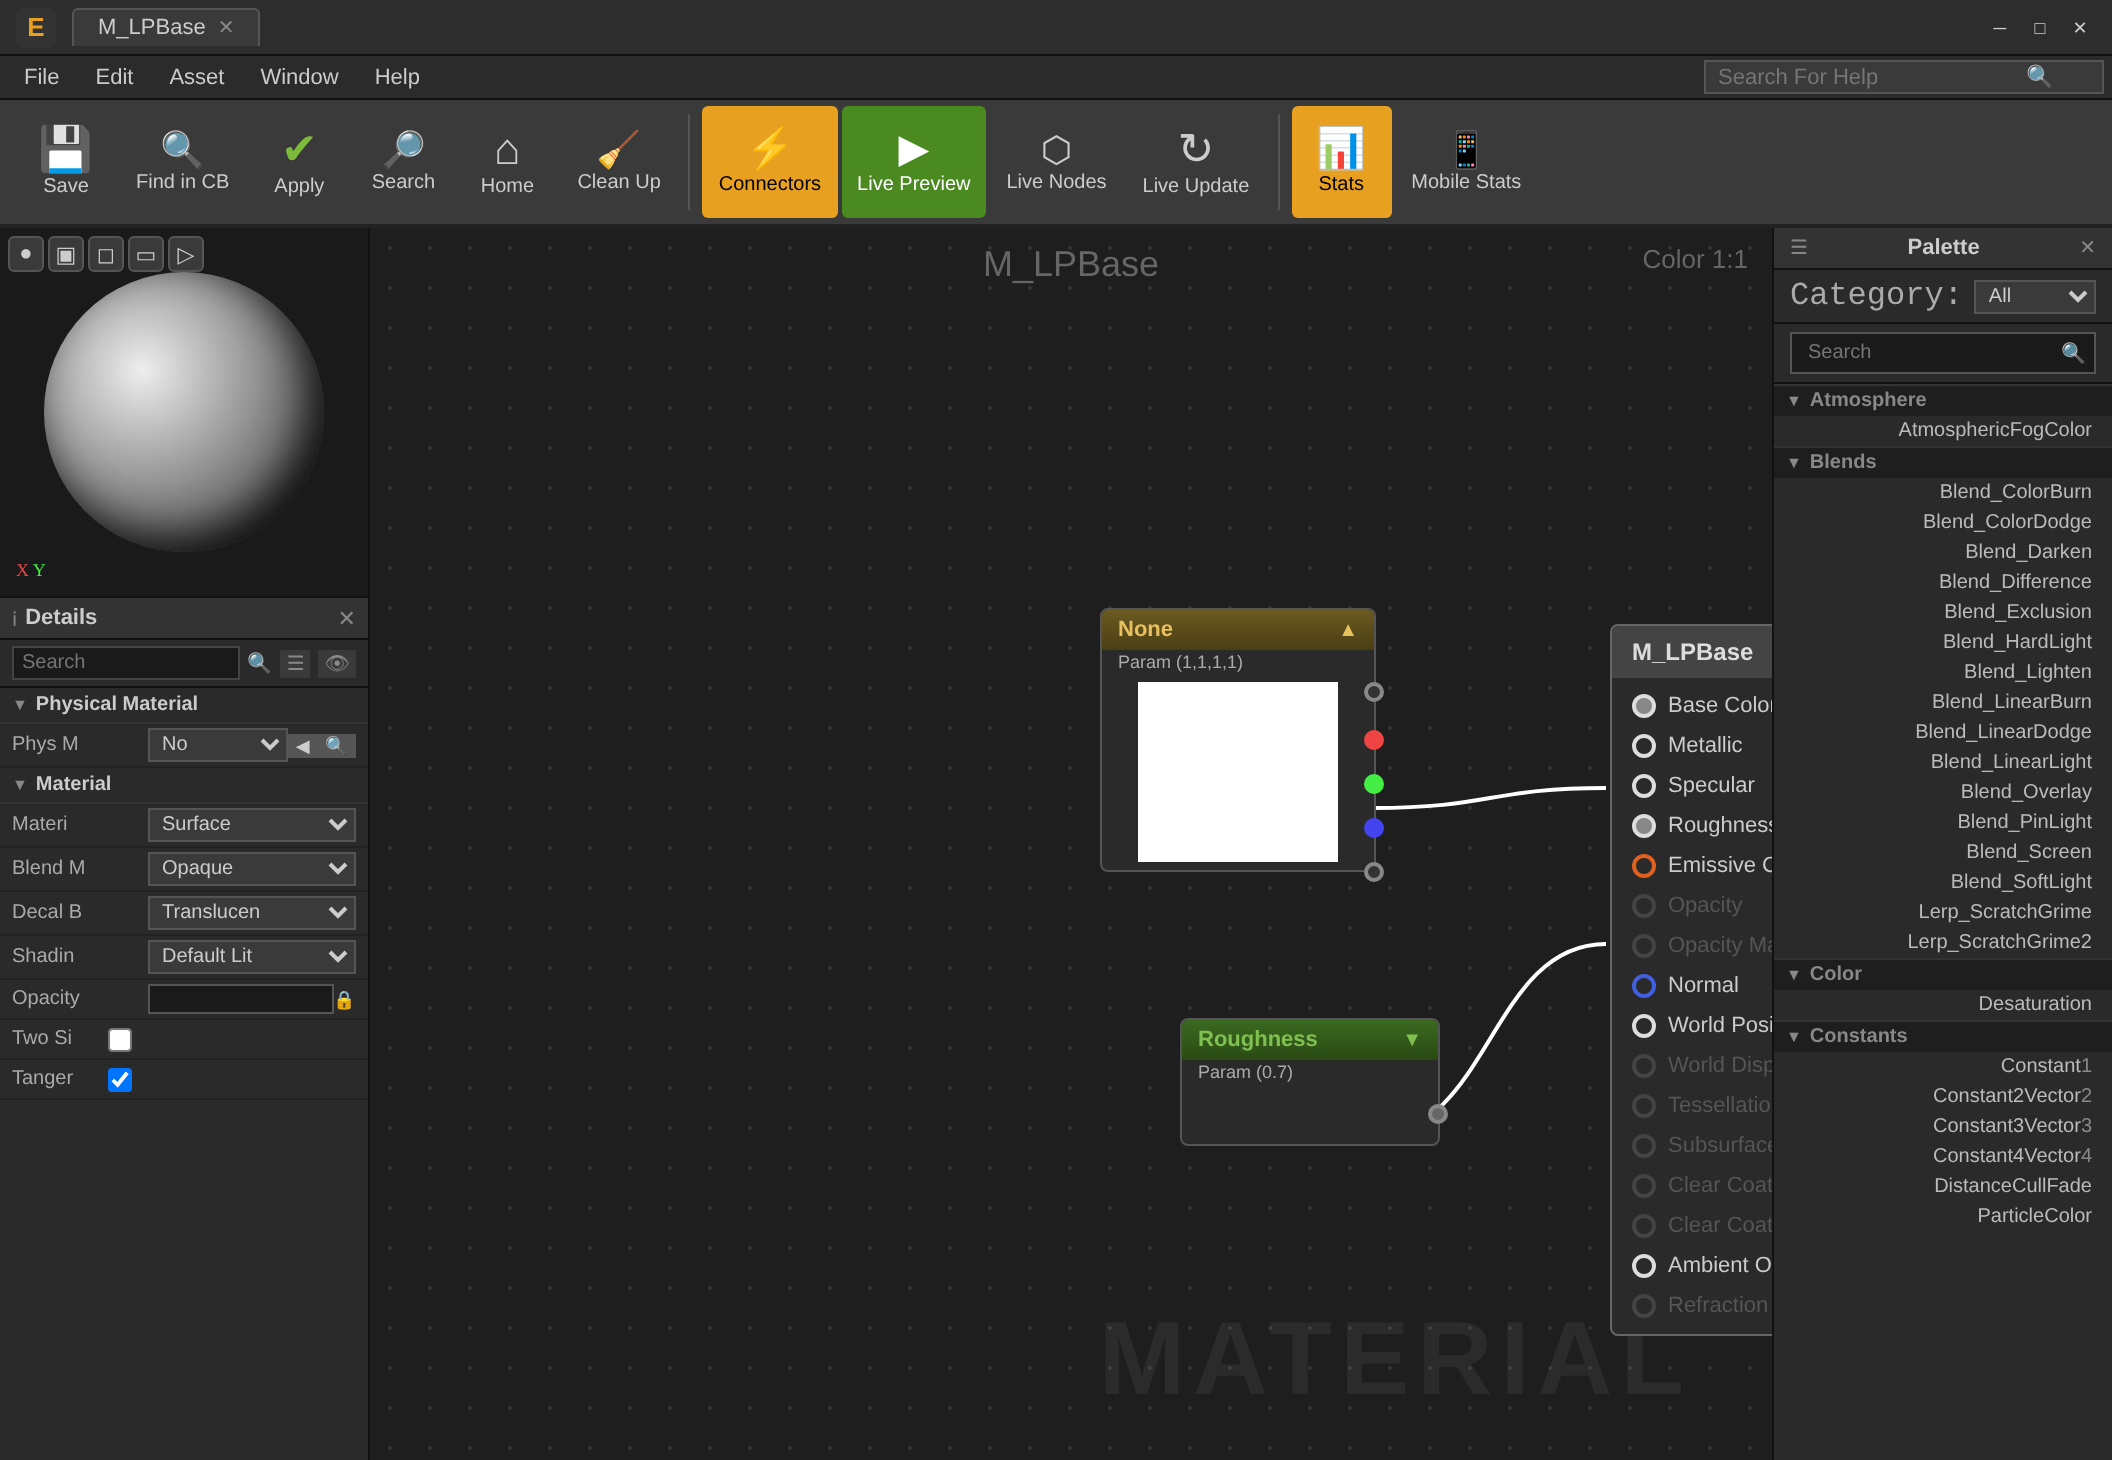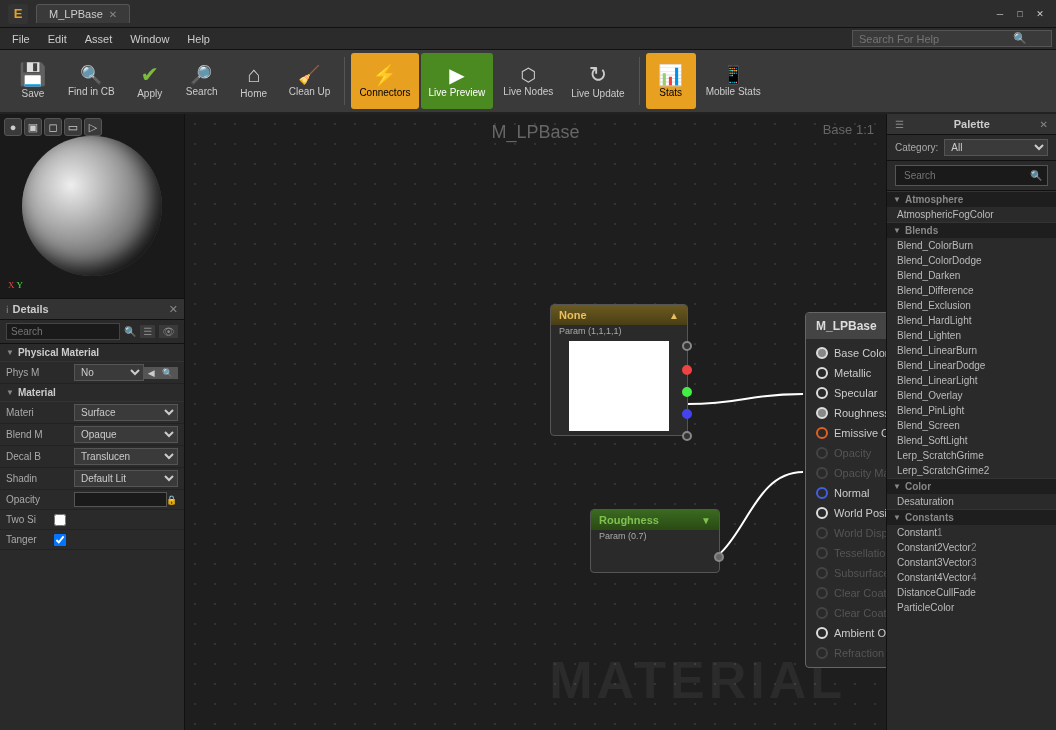--- a/index.html
+++ b/index.html
@@ -90,21 +90,21 @@
 
     
     #right-panel { width: 170px; background: #2a2a2a; border-left: 1px solid #111; display: flex; flex-direction: column; }
     #palette-header { background: #333; padding: 4px 8px; display: flex; align-items: center; justify-content: space-between; border-bottom: 1px solid #111; }
     #palette-category { padding: 4px 8px; display: flex; align-items: center; gap: 6px; border-bottom: 1px solid #111; }
     #palette-category select { background: #3a3a3a; border: 1px solid #555; color: #ccc; font-size: 10px; padding: 1px 2px; flex: 1; outline: none; }
     #palette-search { padding: 4px 8px; border-bottom: 1px solid #111; }
     #palette-search-box { background: #1a1a1a; border: 1px solid #555; color: #ccc; font-size: 10px; padding: 2px 4px; width: 100%; outline: none; }
     #palette-list { flex: 1; overflow-y: auto; }
     .palette-section { background: #1e1e1e; padding: 2px 6px; font-size: 10px; font-weight: bold; color: #888; border-top: 1px solid #333; display: flex; align-items: center; gap: 4px; }
-    .palette-item { padding: 2px 10px; font-size: 10px; color: #bbb; cursor: pointer; display: flex; justify-content: flex-start; }
+    .palette-item { padding: 2px 10px; font-size: 10px; color: #bbb; cursor: pointer; display: flex; justify-content: flex-end; }
     .palette-item .count { color: #888; }
 
     
     #wire-svg { position: absolute; top: 0; left: 0; width: 100%; height: 100%; pointer-events: none; }
 
     
     ::-webkit-scrollbar { width: 6px; }
     ::-webkit-scrollbar-track { background: #1a1a1a; }
     ::-webkit-scrollbar-thumb { background: #555; border-radius: 3px; }
   </style>
@@ -285,21 +285,21 @@
         <div class="prop-row">
           <span class="prop-label">Tanger</span>
           <input type="checkbox" class="prop-checkbox" checked="" style="">
         </div>
       </div>
     </div>
   </div>
 
   <div id="canvas-area">
     <span id="canvas-title">M_LPBase</span>
-    <span id="zoom-label">Base 1:1</span>
+    <span id="zoom-label">Color 1:1</span>
     <span id="material-watermark">MATERIAL</span>
 
     <svg id="wire-svg">
 
       <path d="M 502 290 C 560 290, 560 280, 618 280" stroke="white" stroke-width="2" fill="none"></path>
 
       <path d="M 502 453 C 560 453, 560 358, 618 358" stroke="white" stroke-width="2" fill="none"></path>
     </svg>
 
     <div class="node" style="left:365px;top:190px;width:138px;">
@@ -416,21 +416,21 @@
     </div>
   </div>
 
   <div id="right-panel">
     <div id="palette-header">
       <span style="color:#888;font-size:10px;">☰</span>
       <span style="font-size:11px;font-weight:bold;">Palette</span>
       <span style="color:#888;cursor:pointer;font-size:10px;">✕</span>
     </div>
     <div id="palette-category">
-      <span style="color:#aaa;font-size:10px;white-space:nowrap;">Category:</span>
+      <span style="color:#aaa;font-size:16px;white-space:nowrap;font-family:Liberation Mono, monospace;">Category:</span>
       <select style="background:#3a3a3a;border:1px solid #555;color:#ccc;font-size:10px;padding:1px 2px;flex:1;outline:none;width:80px;">
         <option>All</option>
       </select>
     </div>
     <div id="palette-search">
       <div style="display:flex;align-items:center;background:#1a1a1a;border:1px solid #555;padding:2px 4px;">
         <input type="text" id="palette-search-box" style="background: transparent; border: none; outline: none; color: rgb(204, 204, 204); font-size: 10px; flex: 1 1 0%; width: 120px;" placeholder="Search">
         <span style="color:#888;font-size:10px;">🔍</span>
       </div>
     </div>

